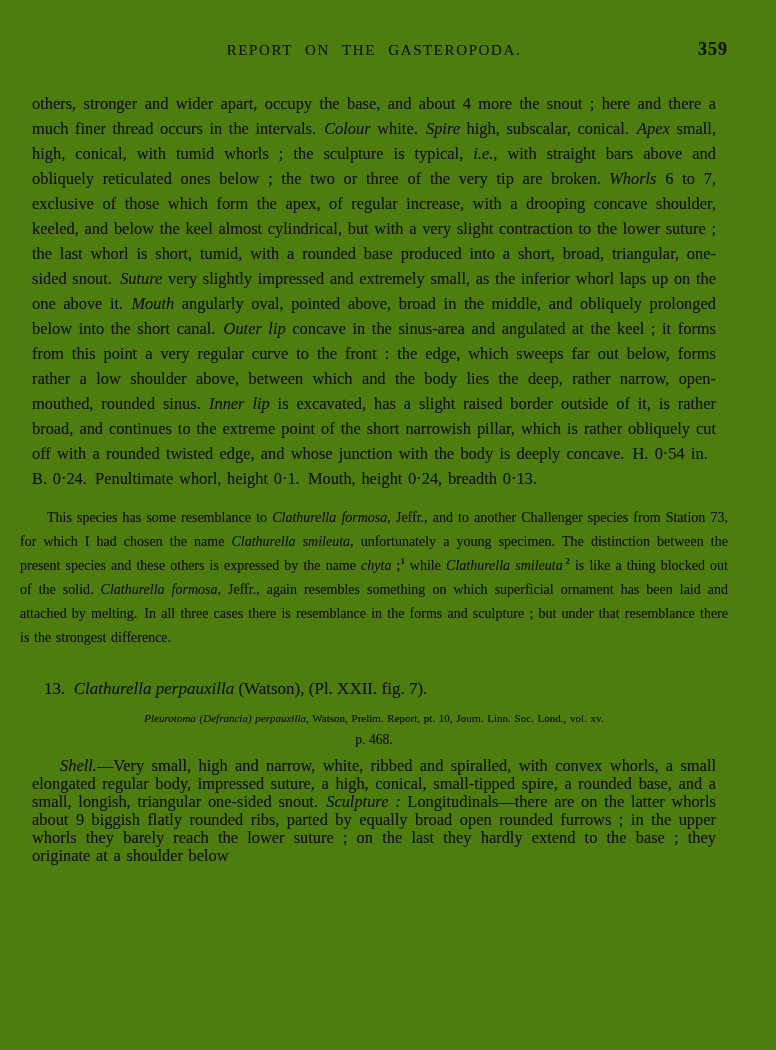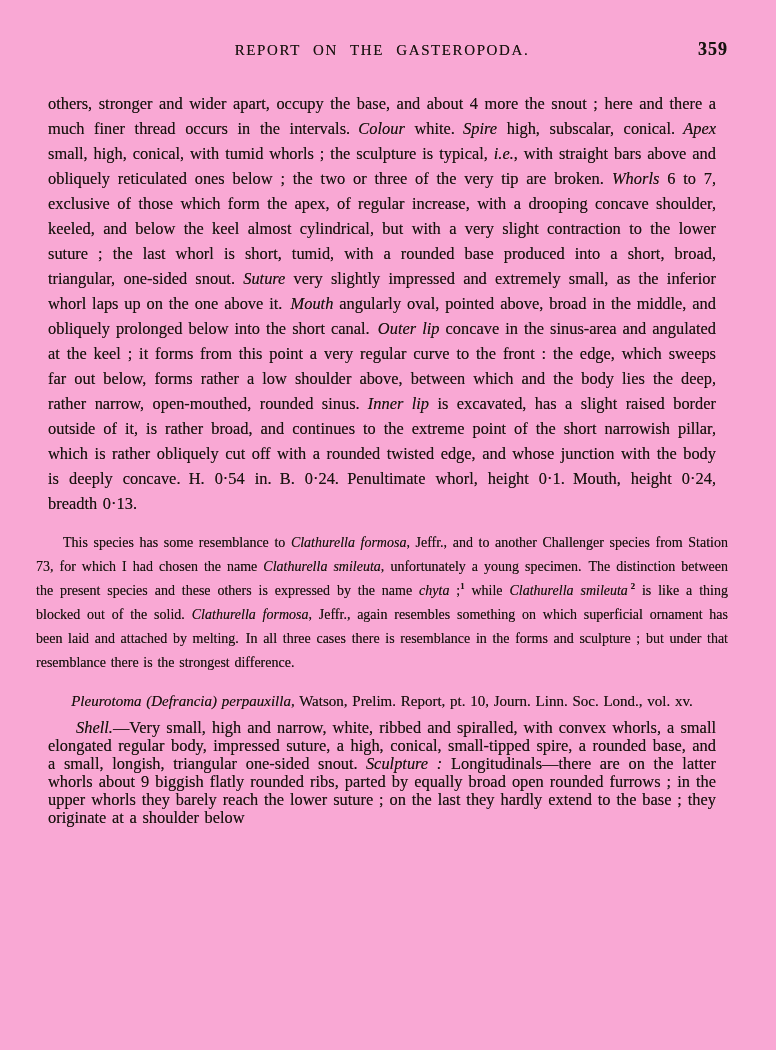--- a/index.html
+++ b/index.html
@@ -1,26 +1,26 @@
 <!DOCTYPE html>
 <html><head>
 <meta charset="utf-8">
 <style>
   html, body { margin: 0; padding: 0; background: #e8e6e0; }
   .page {
     position: relative;
     width: 776px;
     height: 1050px;
     margin: 0 auto;
-    background: #f9a8d4;
+    background: #4d7c0f;
     color: #17130f;
     font-family: "Liberation Serif", "DejaVu Serif", serif;
     overflow: hidden;
     box-sizing: border-box;
-    padding: 42px 48px 0 36px;
+    padding: 42px 48px 0 20px;
     text-shadow: 0 0 0.5px rgba(20,12,6,0.55);
   }
   
   .header {
     position: relative;
     height: 22px;
   }
   .running-head {
     position: absolute;
     left: 0; right: 0;
@@ -55,21 +55,21 @@
     word-spacing: 1.2px;
   }
   .species-heading {
     margin: 27px 0 0 24px;
     font-size: 17px;
     line-height: 24px;
   }
   .citation-line1 {
     margin-top: 7px;
     text-align: center;
-    font-size: 15px;
+    font-size: 11px;
     line-height: 21px;
     word-spacing: 1px;
   }
   .citation-line2 {
     text-align: center;
     font-size: 13.6px;
     line-height: 21px;
   }
   .station-para {
     margin-top: 13px;
@@ -103,20 +103,22 @@
 
   <div class="header">
     <div class="running-head">REPORT ON THE GASTEROPODA.</div>
     <div class="page-number">359</div>
   </div>
 
   <p class="body-para para1"><span>others, stronger and wider apart, occupy the base, and about 4 more the snout ; here and there a much finer thread occurs in the intervals. </span><i>Colour</i><span> white. </span><i>Spire</i><span> high, subscalar, conical. </span><i>Apex</i><span> small, high, conical, with tumid whorls ; the sculpture is typical, </span><i>i.e.</i><span>, with straight bars above and obliquely reticulated ones below ; the two or three of the very tip are broken. </span><i>Whorls</i><span> 6 to 7, exclusive of those which form the apex, of regular increase, with a drooping concave shoulder, keeled, and below the keel almost cylindrical, but with a very slight contraction to the lower suture ; the last whorl is short, tumid, with a rounded base produced into a short, broad, triangular, one-sided snout. </span><i>Suture</i><span> very slightly impressed and extremely small, as the inferior whorl laps up on the one above it. </span><i>Mouth</i><span> angularly oval, pointed above, broad in the middle, and obliquely prolonged below into the short canal. </span><i>Outer lip</i><span> concave in the sinus-area and angulated at the keel ; it forms from this point a very regular curve to the front : the edge, which sweeps far out below, forms rather a low shoulder above, between which and the body lies the deep, rather narrow, open-mouthed, rounded sinus. </span><i>Inner lip</i><span> is excavated, has a slight raised border outside of it, is rather broad, and continues to the extreme point of the short narrowish pillar, which is rather obliquely cut off with a rounded twisted edge, and whose junction with the body is deeply concave. H. 0·54 in. B. 0·24. Penultimate whorl, height 0·1. Mouth, height 0·24, breadth 0·13.</span></p>
 
   <p class="small-para"><span>This species has some resemblance to </span><i>Clathurella formosa</i><span>, Jeffr., and to another Challenger species from Station 73, for which I had chosen the name </span><i>Clathurella smileuta</i><span>, unfortunately a young specimen. The distinction between the present species and these others is expressed by the name </span><i>chyta</i><span> ;</span><sup>1</sup><span> while </span><i>Clathurella smileuta</i><span> </span><sup>2</sup><span> is like a thing blocked out of the solid. </span><i>Clathurella formosa</i><span>, Jeffr., again resembles something on which superficial ornament has been laid and attached by melting. In all three cases there is resemblance in the forms and sculpture ; but under that resemblance there is the strongest difference.</span></p>
 
+  <div class="species-heading"><span>13. </span><i>Clathurella perpauxilla</i><span> (Watson), (Pl. XXII. fig. 7).</span></div>
 
   <div class="citation-line1"><i>Pleurotoma (Defrancia) perpauxilla</i><span>, Watson, Prelim. Report, pt. 10, Journ. Linn. Soc. Lond., vol. xv.</span></div>
+  <div class="citation-line2">p. 468.</div>
 
 
   <p class="body-para shell-para"><i>Shell.</i><span>—Very small, high and narrow, white, ribbed and spiralled, with convex whorls, a small elongated regular body, impressed suture, a high, conical, small-tipped spire, a rounded base, and a small, longish, triangular one-sided snout. </span><i>Sculpture :</i><span> Longitudinals—there are on the latter whorls about 9 biggish flatly rounded ribs, parted by equally broad open rounded furrows ; in the upper whorls they barely reach the lower suture ; on the last they hardly extend to the base ; they originate at a shoulder below</span></p>
 
 
 </div>
 
 </body></html>

